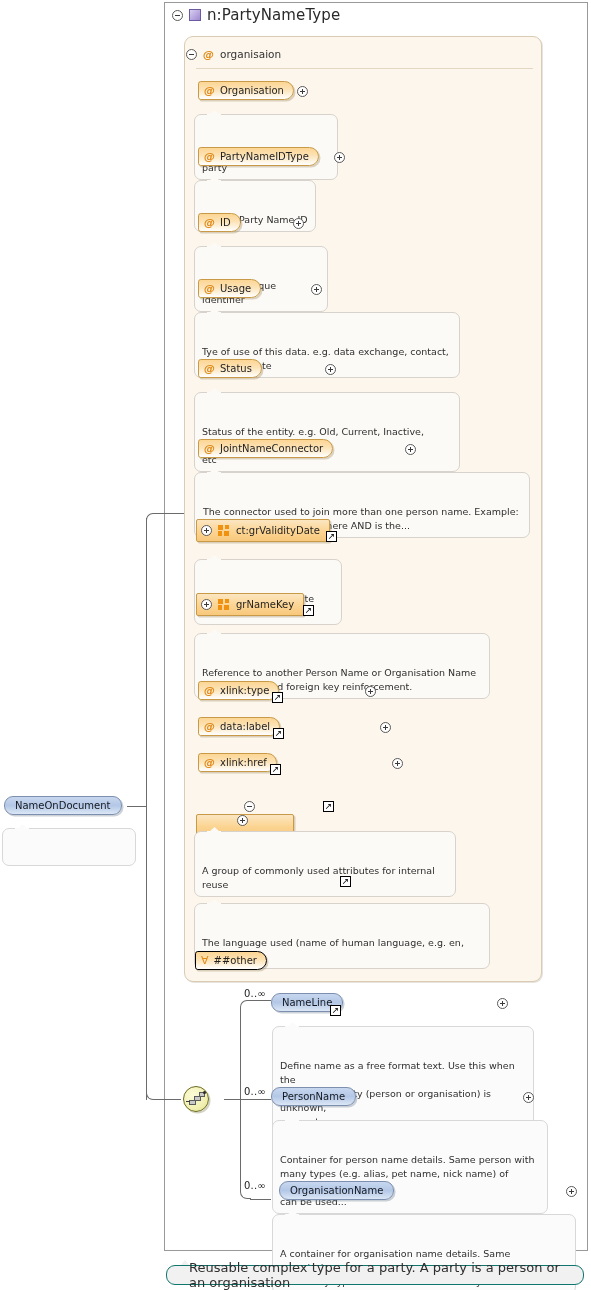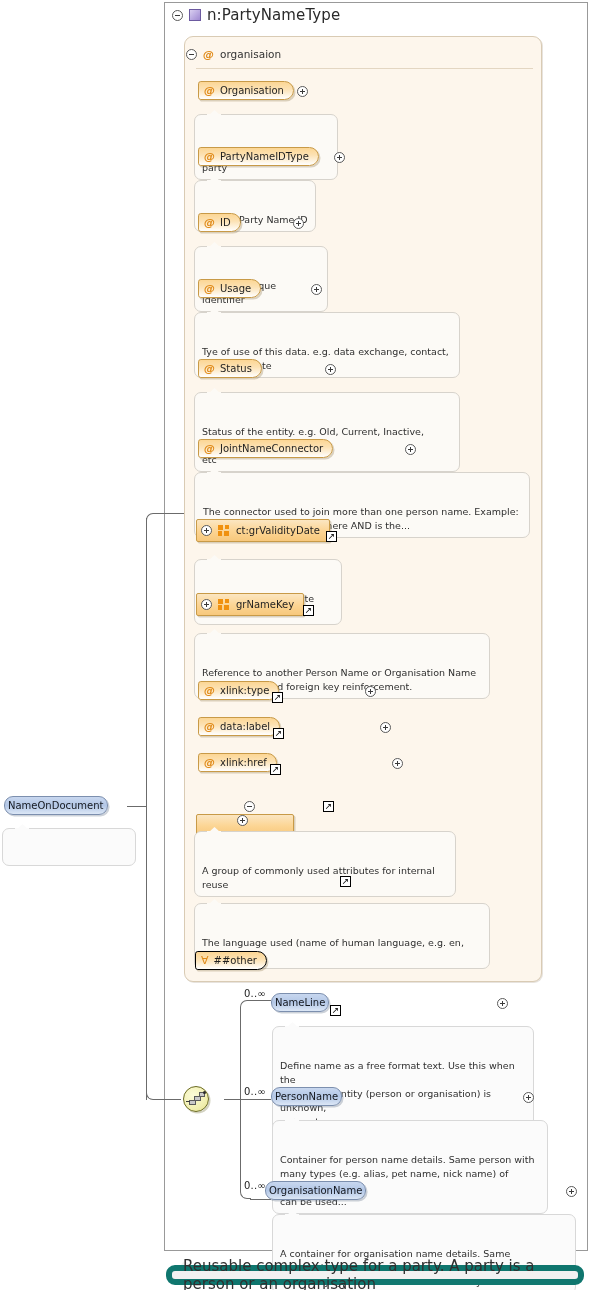--- a/index.html
+++ b/index.html
@@ -141,21 +141,21 @@
 
   
   .epill {
     position: absolute;
     height: 19px;
     border: 1px solid #7c8fae;
     border-radius: 9px;
     background: linear-gradient(to bottom, #c8d7ef 0%, #b3c7e6 50%, #dce7f6 100%);
     box-sizing: border-box;
     display: flex; align-items: center;
-    padding: 0 3px;
+    padding: 0 10px;
     box-shadow: 1.5px 1.5px 0 rgba(90,105,130,0.30);
     font-size: 10px;
     color: #14181f;
     white-space: nowrap;
   }
 
   
   .grp-icon {
     width: 12px; height: 11px;
     position: relative;
@@ -265,27 +265,27 @@
     background: #2b2b2b;
     border-radius: 50%;
   }
   .seq .seg { position: absolute; background: #3a3a3a; height: 1px; }
 
   
   .docbar {
     position: absolute;
     left: 166px; top: 1265px;
     width: 418px; height: 20px;
-    border: 6px solid #0f766e;
+    border: 1px solid #0f766e;
     border-radius: 9px;
     background: #f1f1f1;
     box-sizing: border-box;
     display: flex; align-items: center;
-    padding: 0 11px;
-    font-size: 15px;
+    padding: 0 22px;
+    font-size: 13px;
     color: #2f2f2f;
   }
   .docbar-tip {
     position: absolute;
     left: 180px; top: 1260px;
     width: 10px; height: 6px;
     background: #f1f1f1;
     clip-path: polygon(50% 0%, 100% 100%, 0% 100%);
   }
 </style>
@@ -544,21 +544,21 @@
   <span class="circ plus" style="left:353px; top:1092px;"></span>
   <div class="anno plain" style="left:272px; top:1120px; width:276px;">
     <span class="tip"></span><span class="tipmask"></span>
     <span>Container for person name details. Same person with
 many types (e.g. alias, pet name, nick name) of names
 can be used...</span>
   </div>
 
   
   <span class="occ" style="left:244px; top:1180px;">0..∞</span>
-  <div class="epill" style="left:265px; top:1181px;">
+  <div class="epill" style="left:279px; top:1181px;">
     <span>OrganisationName</span>
   </div>
   <span class="circ plus" style="left:382px; top:1186px;"></span>
   <div class="anno plain" style="left:272px; top:1214px; width:304px;">
     <span class="tip"></span><span class="tipmask"></span>
     <span>A container for organisation name details. Same organisaion
 with many types of names can be used by this container</span>
   </div>
 
   

